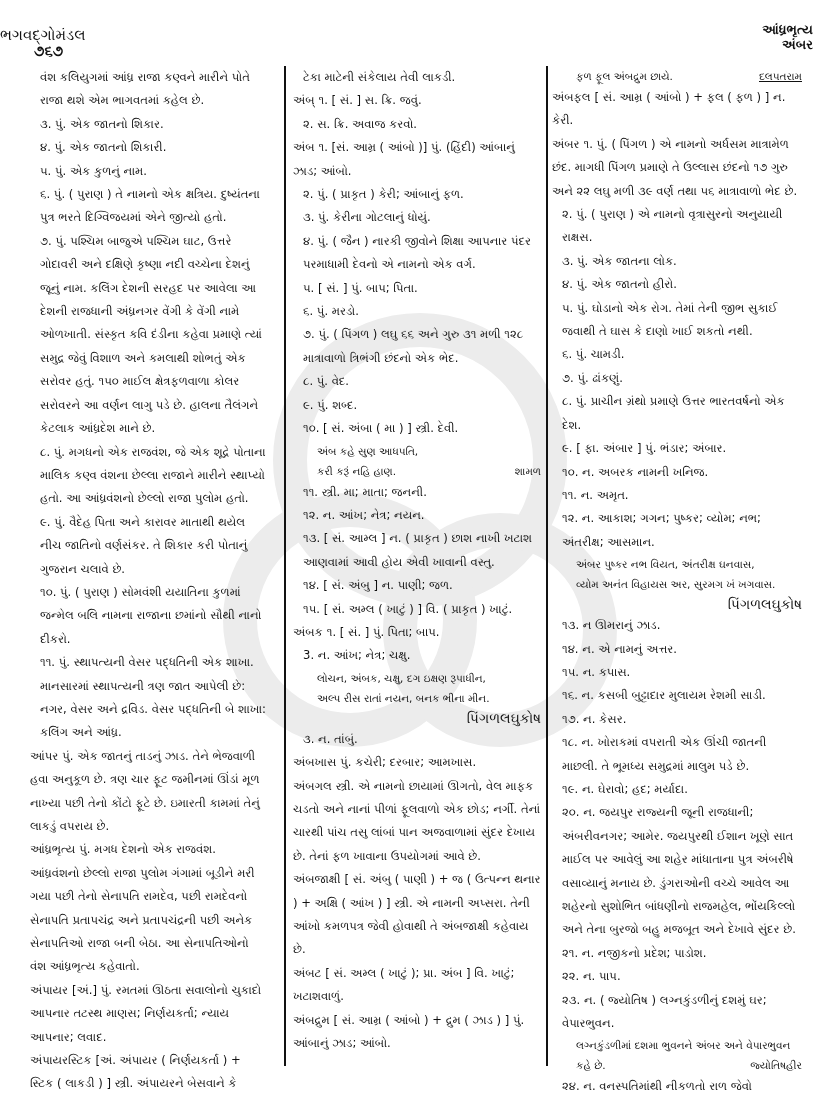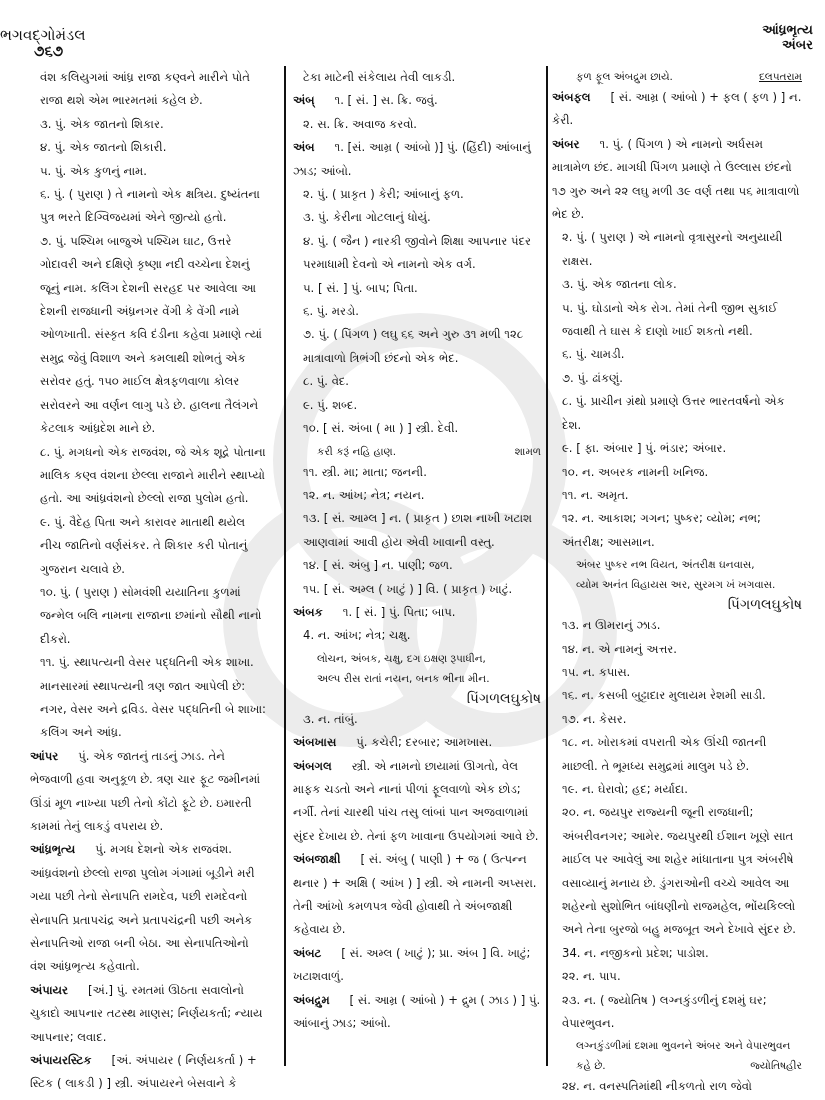--- a/index.html
+++ b/index.html
@@ -21,21 +21,21 @@
   .guide { position: absolute; right: 12px; top: 22px; text-align: right; font-size: 13px; font-weight: bold; line-height: 15px; }
   .columns { position: absolute; top: 66px; left: 0; width: 825px; height: 1034px; z-index: 1; }
   .col { position: absolute; top: 0; font-size: 11.6px; line-height: 23.4px; }
   .col1 { left: 30px; width: 236px; }
   .col2 { left: 293px; width: 248px; }
   .col3 { left: 552px; width: 250px; }
   .rule { position: absolute; width: 2px; background: #111; }
   .rule1 { left: 284px; top: 66px; height: 1000px; }
   .rule2 { left: 546px; top: 66px; height: 1000px; }
   .entry { margin: 0; }
-  .hw { font-weight: bold; margin-right: 20px; }
+  .hw { font-weight: normal; margin-right: 4px; }
   .sense { padding-left: 10px; }
   .quote { padding-left: 24px; font-size: 10.5px; line-height: 20px; }
   .cite { text-align: right; font-size: 14px; line-height: 20px; }
   .indent { padding-left: 10px; }
 </style>
 </head>
 <body>
 
 <svg class="watermark" viewBox="0 0 420 520">
   <g fill="none" stroke="#ececec" stroke-width="34">
@@ -52,21 +52,21 @@
     <div>આંધ્રભૃત્ય</div>
     <div>અંબર</div>
   </div>
 </div>
 
 <div class="rule rule1"></div>
 <div class="rule rule2"></div>
 
 <div class="columns">
   <div class="col col1">
-      <div class="indent">વંશ કલિયુગમાં આંધ્ર રાજા કણ્વને મારીને પોતે રાજા થશે એમ ભારમતમાં કહેલ છે.</div>
+      <div class="indent">વંશ કલિયુગમાં આંધ્ર રાજા કણ્વને મારીને પોતે રાજા થશે એમ ભાગવતમાં કહેલ છે.</div>
       <div class="sense">૩. પું. એક જાતનો શિકાર.</div>
       <div class="sense">૪. પું. એક જાતનો શિકારી.</div>
       <div class="sense">૫. પું. એક કુળનું નામ.</div>
       <div class="sense">૬. પું. ( પુરાણ ) તે નામનો એક ક્ષત્રિય. દુષ્યંતના પુત્ર ભરતે દિગ્વિજયમાં એને જીત્યો હતો.</div>
       <div class="sense">૭. પું. પશ્ચિમ બાજુએ પશ્ચિમ ઘાટ, ઉત્તરે ગોદાવરી અને દક્ષિણે કૃષ્ણા નદી વચ્ચેના દેશનું જૂનું નામ. કલિંગ દેશની સરહદ પર આવેલા આ દેશની રાજધાની અંધ્રનગર વેંગી કે વેંગી નામે ઓળખાતી. સંસ્કૃત કવિ દંડીના કહેવા પ્રમાણે ત્યાં સમુદ્ર જેવું વિશાળ અને કમલાથી શોભતું એક સરોવર હતું. ૧૫૦ માઈલ ક્ષેત્રફળવાળા કોલર સરોવરને આ વર્ણન લાગુ પડે છે. હાલના તૈલંગને કેટલાક આંધ્રદેશ માને છે.</div>
       <div class="sense">૮. પું. મગધનો એક રાજવંશ, જે એક શૂદ્રે પોતાના માલિક કણ્વ વંશના છેલ્લા રાજાને મારીને સ્થાપ્યો હતો. આ આંધ્રવંશનો છેલ્લો રાજા પુલોમ હતો.</div>
       <div class="sense">૯. પું. વૈદેહ પિતા અને કારાવર માતાથી થયેલ નીચ જાતિનો વર્ણસંકર. તે શિકાર કરી પોતાનું ગુજરાન ચલાવે છે.</div>
       <div class="sense">૧૦. પું. ( પુરાણ ) સોમવંશી યયાતિના કુળમાં જન્મેલ બલિ નામના રાજાના છમાંનો સૌથી નાનો દીકરો.</div>
       <div class="sense">૧૧. પું. સ્થાપત્યની વેસર પદ્ધતિની એક શાખા. માનસારમાં સ્થાપત્યની ત્રણ જાત આપેલી છે: નગર, વેસર અને દ્રવિડ. વેસર પદ્ધતિની બે શાખા: કલિંગ અને આંધ્ર.</div>
       <div class="entry"><span class="hw">આંપર</span><span>પું. એક જાતનું તાડનું ઝાડ. તેને ભેજવાળી હવા અનુકૂળ છે. ત્રણ ચાર ફૂટ જમીનમાં ઊંડાં મૂળ નાખ્યા પછી તેનો કોંટો ફૂટે છે. ઇમારતી કામમાં તેનું લાકડું વપરાય છે.</span></div>
@@ -81,62 +81,64 @@
       <div class="entry"><span class="hw">અંબ</span><span>૧. [સં. આમ્ર ( આંબો )] પું. (હિંદી) આંબાનું ઝાડ; આંબો.</span></div>
       <div class="sense">૨. પું. ( પ્રાકૃત ) કેરી; આંબાનું ફળ.</div>
       <div class="sense">૩. પું. કેરીના ગોટલાનું ધોયું.</div>
       <div class="sense">૪. પું. ( જૈન ) નારકી જીવોને શિક્ષા આપનાર પંદર પરમાધામી દેવનો એ નામનો એક વર્ગ.</div>
       <div class="sense">૫. [ સં. ] પું. બાપ; પિતા.</div>
       <div class="sense">૬. પું. મરડો.</div>
       <div class="sense">૭. પું. ( પિંગળ ) લઘુ ૬૬ અને ગુરુ ૩૧ મળી ૧૨૮ માત્રાવાળો ત્રિભંગી છંદનો એક ભેદ.</div>
       <div class="sense">૮. પું. વેદ.</div>
       <div class="sense">૯. પું. શબ્દ.</div>
       <div class="sense">૧૦. [ સં. અંબા ( મા ) ] સ્ત્રી. દેવી.</div>
+      <div class="quote"><span>અંબ કહે સુણ આધપતિ,</span></div>
       <div class="quote"><span>કરી કરૂં નહિ હાણ.</span><span style="float: right;">શામળ</span></div>
       <div class="sense">૧૧. સ્ત્રી. મા; માતા; જનની.</div>
       <div class="sense">૧૨. ન. આંખ; નેત્ર; નયન.</div>
       <div class="sense">૧૩. [ સં. આમ્લ ] ન. ( પ્રાકૃત ) છાશ નાખી ખટાશ આણવામાં આવી હોય એવી ખાવાની વસ્તુ.</div>
       <div class="sense">૧૪. [ સં. અંબુ ] ન. પાણી; જળ.</div>
       <div class="sense">૧૫. [ સં. અમ્લ ( ખાટું ) ] વિ. ( પ્રાકૃત ) ખાટું.</div>
       <div class="entry"><span class="hw">અંબક</span><span>૧. [ સં. ] પું. પિતા; બાપ.</span></div>
-      <div class="sense">4. ન. આંખ; નેત્ર; ચક્ષુ.</div>
+      <div class="sense">3. ન. આંખ; નેત્ર; ચક્ષુ.</div>
       <div class="quote"><span>લોચન, અંબક, ચક્ષુ, દગ ઇક્ષણ રૂપાધીન,</span></div>
       <div class="quote"><span>અલ્પ રીસ રાતાં નયન, બનક ભીના મીન.</span></div>
       <div class="cite">પિંગળલઘુકોષ</div>
       <div class="sense">૩. ન. તાંબું.</div>
       <div class="entry"><span class="hw">અંબખાસ</span><span>પું. કચેરી; દરબાર; આમખાસ.</span></div>
       <div class="entry"><span class="hw">અંબગલ</span><span>સ્ત્રી. એ નામનો છાયામાં ઊગતો, વેલ માફક ચડતો અને નાનાં પીળાં ફૂલવાળો એક છોડ; નર્ગી. તેનાં ચારથી પાંચ તસુ લાંબાં પાન અજવાળામાં સુંદર દેખાય છે. તેનાં ફળ ખાવાના ઉપયોગમાં આવે છે.</span></div>
       <div class="entry"><span class="hw">અંબજાક્ષી</span><span>[ સં. અંબુ ( પાણી ) + જ ( ઉત્પન્ન થનાર ) + અક્ષિ ( આંખ ) ] સ્ત્રી. એ નામની અપ્સરા. તેની આંખો કમળપત્ર જેવી હોવાથી તે અંબજાક્ષી કહેવાય છે.</span></div>
       <div class="entry"><span class="hw">અંબટ</span><span>[ સં. અમ્લ ( ખાટું ); પ્રા. અંબ ] વિ. ખાટું; ખટાશવાળું.</span></div>
       <div class="entry"><span class="hw">અંબદ્રુમ</span><span>[ સં. આમ્ર ( આંબો ) + દ્રુમ ( ઝાડ ) ] પું. આંબાનું ઝાડ; આંબો.</span></div>
     </div>
   <div class="col col3">
       <div class="quote"><span>ફળ ફૂલ અંબદ્રુમ છાયે.</span><span style="float: right; text-decoration: underline;">દલપતરામ</span></div>
       <div class="entry"><span class="hw">અંબફલ</span><span>[ સં. આમ્ર ( આંબો ) + ફલ ( ફળ ) ] ન. કેરી.</span></div>
       <div class="entry"><span class="hw">અંબર</span><span>૧. પું. ( પિંગળ ) એ નામનો અર્ધસમ માત્રામેળ છંદ. માગધી પિંગળ પ્રમાણે તે ઉલ્લાસ છંદનો ૧૭ ગુરુ અને ૨૨ લઘુ મળી ૩૯ વર્ણ તથા ૫૬ માત્રાવાળો ભેદ છે.</span></div>
       <div class="sense">૨. પું. ( પુરાણ ) એ નામનો વૃત્રાસુરનો અનુયાયી રાક્ષસ.</div>
       <div class="sense">૩. પું. એક જાતના લોક.</div>
+      <div class="sense">૪. પું. એક જાતનો હીરો.</div>
       <div class="sense">૫. પું. ઘોડાનો એક રોગ. તેમાં તેની જીભ સુકાઈ જવાથી તે ઘાસ કે દાણો ખાઈ શકતો નથી.</div>
       <div class="sense">૬. પું. ચામડી.</div>
       <div class="sense">૭. પું. ઢાંકણું.</div>
       <div class="sense">૮. પું. પ્રાચીન ગ્રંથો પ્રમાણે ઉત્તર ભારતવર્ષનો એક દેશ.</div>
       <div class="sense">૯. [ ફા. અંબાર ] પું. ભંડાર; અંબાર.</div>
       <div class="sense">૧૦. ન. અબરક નામની ખનિજ.</div>
       <div class="sense">૧૧. ન. અમૃત.</div>
       <div class="sense">૧૨. ન. આકાશ; ગગન; પુષ્કર; વ્યોમ; નભ; અંતરીક્ષ; આસમાન.</div>
       <div class="quote"><span>અંબર પુષ્કર નભ વિયત, અંતરીક્ષ ઘનવાસ,</span></div>
       <div class="quote"><span>વ્યોમ અનંત વિહાયસ અર, સુરમગ ખં ખગવાસ.</span></div>
       <div class="cite">પિંગળલઘુકોષ</div>
       <div class="sense">૧૩. ન ઊમરાનું ઝાડ.</div>
       <div class="sense">૧૪. ન. એ નામનું અત્તર.</div>
       <div class="sense">૧૫. ન. કપાસ.</div>
       <div class="sense">૧૬. ન. કસબી બુટ્ટાદાર મુલાયમ રેશમી સાડી.</div>
       <div class="sense">૧૭. ન. કેસર.</div>
       <div class="sense">૧૮. ન. ખોરાકમાં વપરાતી એક ઊંચી જાતની માછલી. તે ભૂમધ્ય સમુદ્રમાં માલુમ પડે છે.</div>
       <div class="sense">૧૯. ન. ઘેરાવો; હદ; મર્યાદા.</div>
       <div class="sense">૨૦. ન. જયપુર રાજ્યની જૂની રાજધાની; અંબરીવનગર; આમેર. જયપુરથી ઈશાન ખૂણે સાત માઈલ પર આવેલું આ શહેર માંધાતાના પુત્ર અંબરીષે વસાવ્યાનું મનાય છે. ડુંગરાઓની વચ્ચે આવેલ આ શહેરનો સુશોભિત બાંધણીનો રાજમહેલ, ભોંયકિલ્લો અને તેના બુરજો બહુ મજબૂત અને દેખાવે સુંદર છે.</div>
-      <div class="sense">34. ન. નજીકનો પ્રદેશ; પાડોશ.</div>
+      <div class="sense">૨૧. ન. નજીકનો પ્રદેશ; પાડોશ.</div>
       <div class="sense">૨૨. ન. પાપ.</div>
       <div class="sense">૨૩. ન. ( જ્યોતિષ ) લગ્નકુંડળીનું દશમું ઘર; વેપારભુવન.</div>
       <div class="quote"><span>લગ્નકુંડળીમાં દશમા ભુવનને અંબર અને વેપારભુવન કહે છે.</span><span style="float: right;">જ્યોતિષહીર</span></div>
       <div class="sense">૨૪. ન. વનસ્પતિમાંથી નીકળતો રાળ જેવો</div>
     </div>
 </div>
 
 </body></html>

